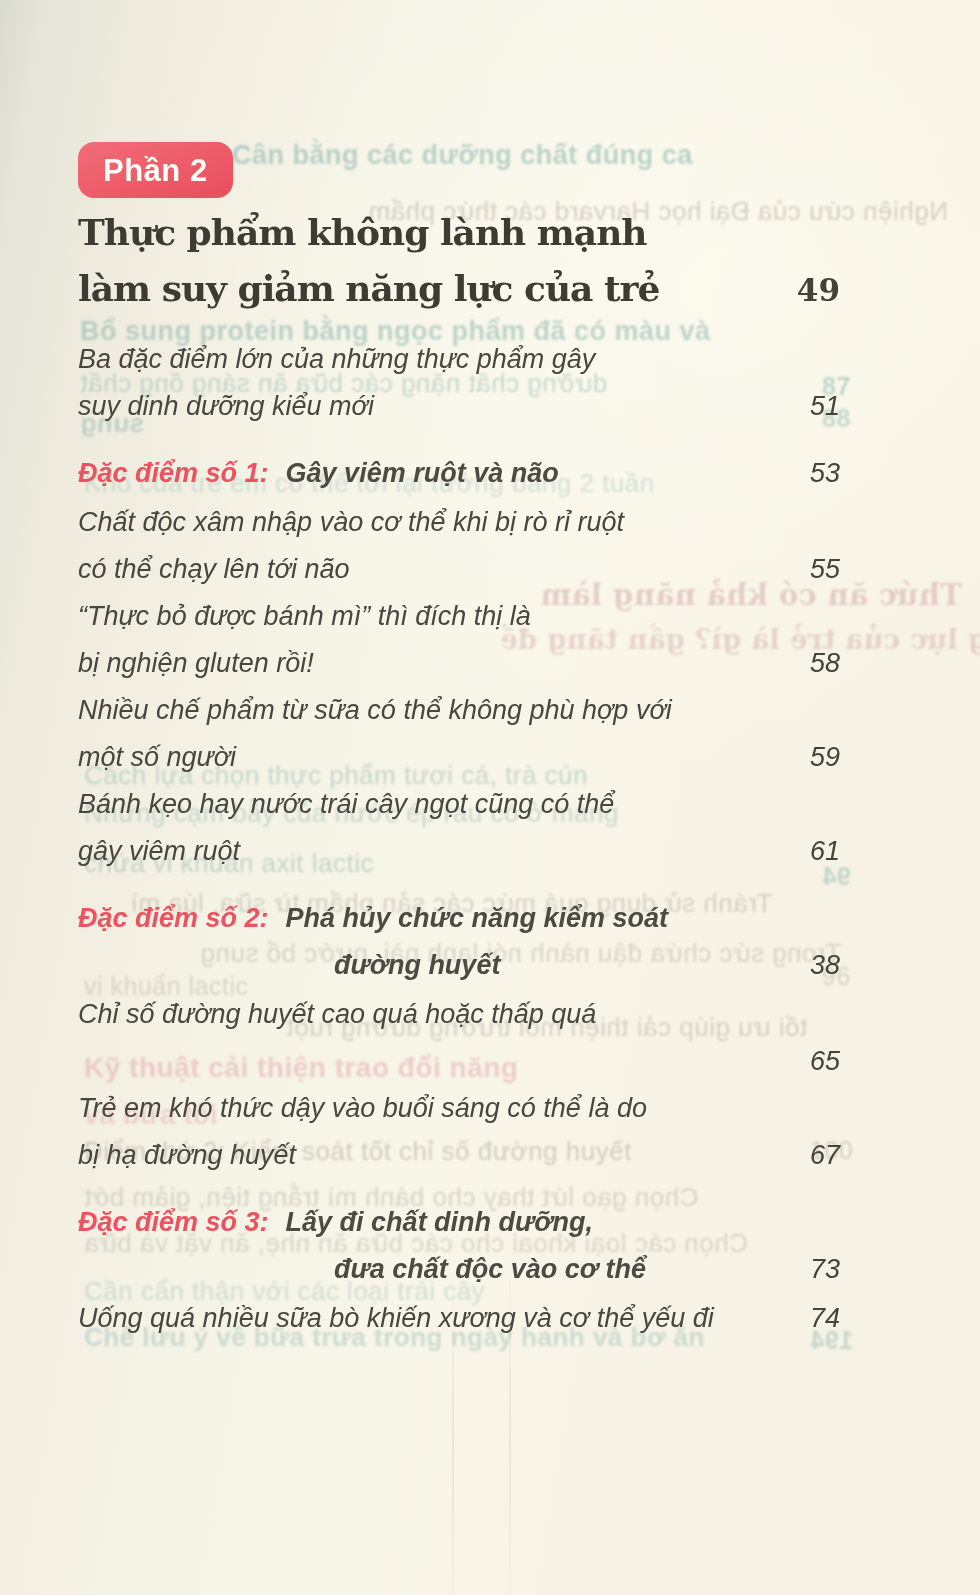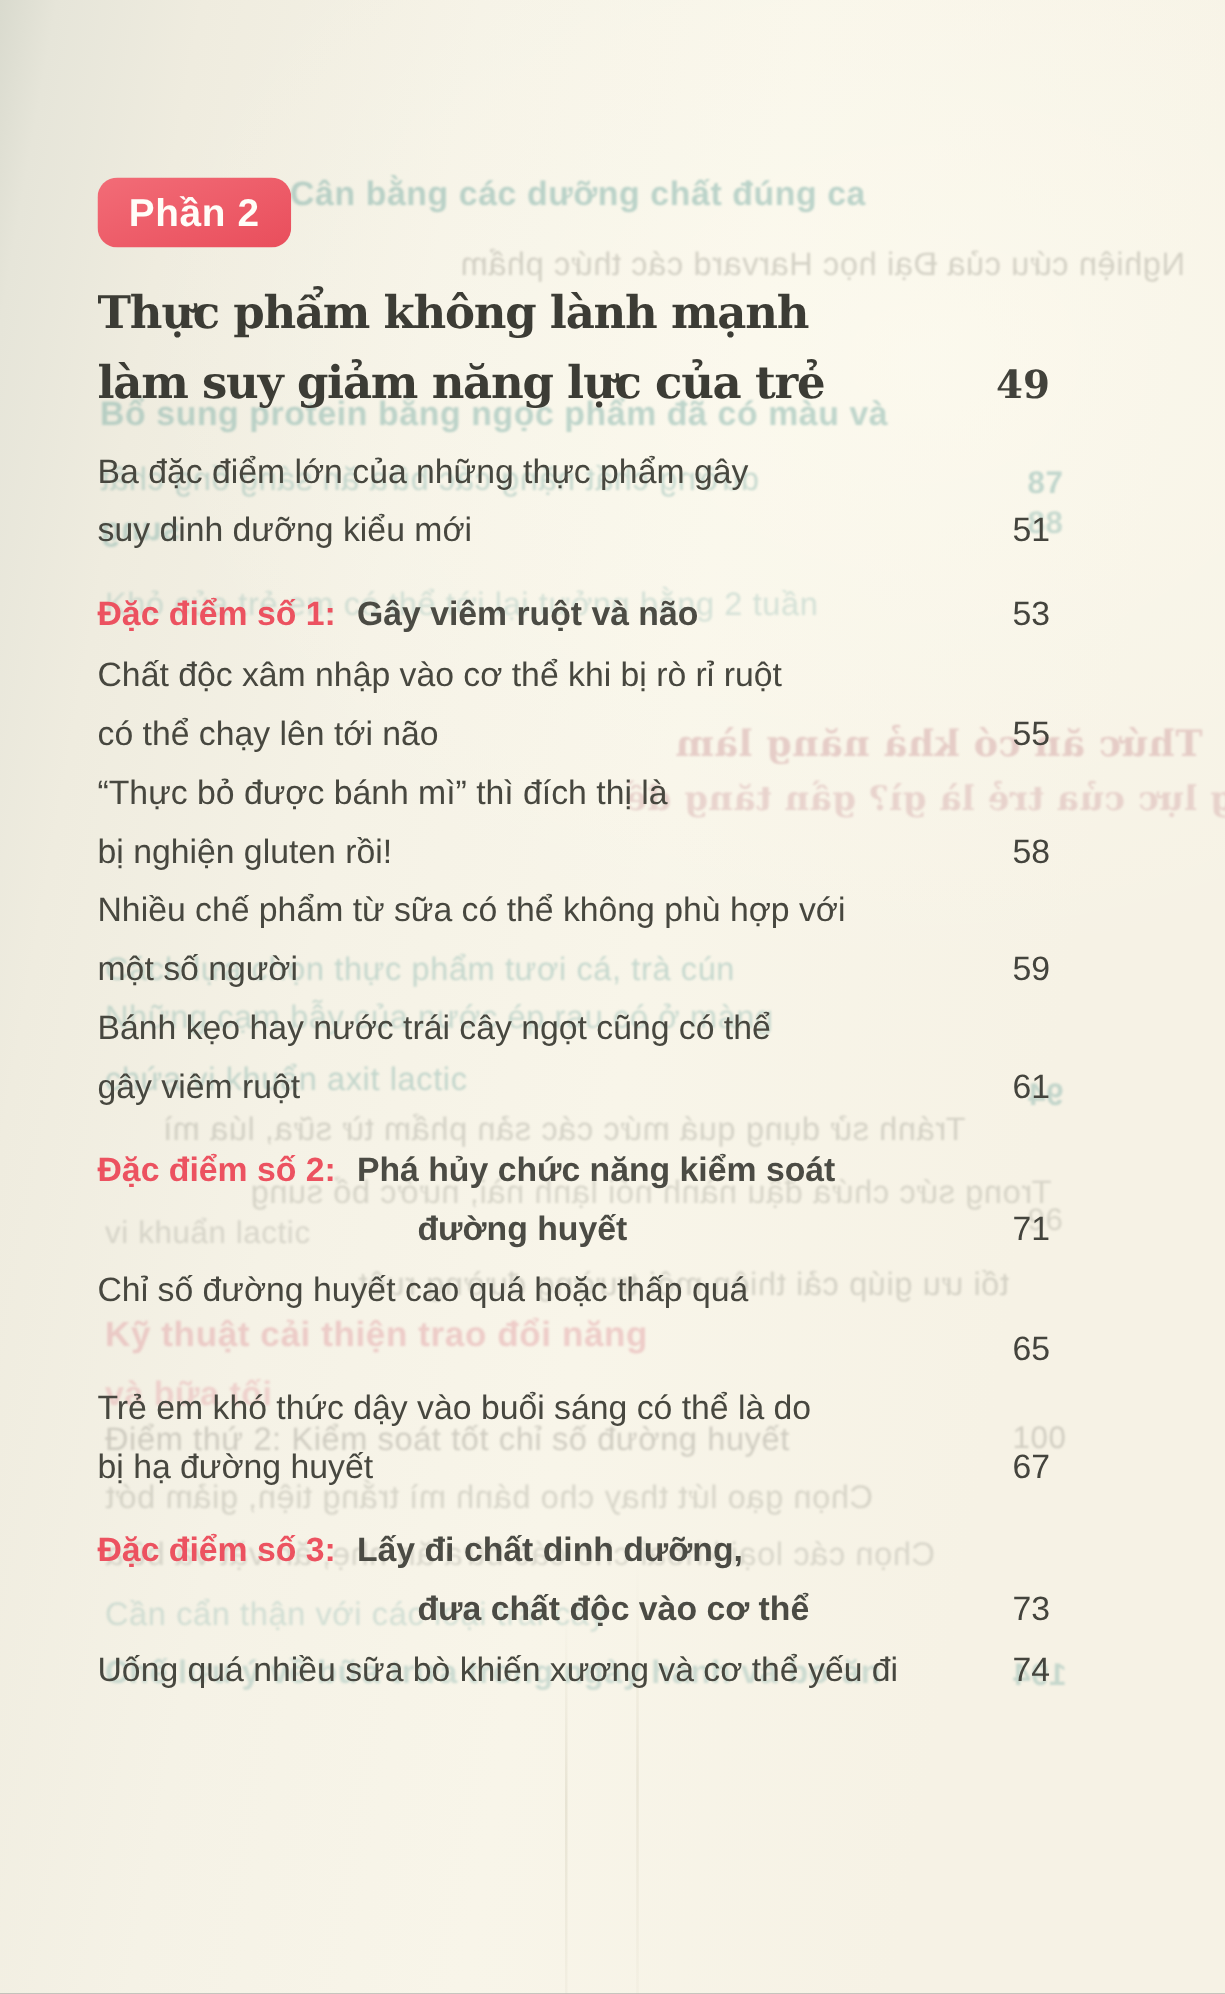--- a/index.html
+++ b/index.html
@@ -36,28 +36,28 @@
     background:linear-gradient(180deg,#f0697400,#0000),linear-gradient(160deg,#f26c77,#e94e5c);
     color:#fffdf8;
     font-weight:bold;
     font-size:31px;
     line-height:1;
     padding:13px 25px 12px 25px;
     border-radius:16px;
     letter-spacing:0.5px;
   }
 
-  .title{margin-top:24px;font-family:"DejaVu Serif", serif;font-weight:bold;
+  .title{margin-top:6px;font-family:"DejaVu Serif", serif;font-weight:bold;
     font-size:36px;line-height:56px;color:#3c3c35;letter-spacing:-1px;}
   .title .tline{display:flex;align-items:baseline;}
   .title .tnum{margin-left:auto;padding-left:20px;font-size:31px;letter-spacing:0;color:#42423b;text-align:center;}
 
   .toc{margin-top:18px;}
   .entry{font-size:27px;line-height:47px;color:#47473f;}
-  .entry .line{display:flex;align-items:flex-end;}
+  .entry .line{display:flex;align-items:flex-end;font-style:italic;}
   .entry .num{margin-left:auto;padding-left:18px;color:#44443d;font-weight:normal;}
   .entry.feature{margin:20px 0 2px 0;font-weight:bold;color:#4b4b44;}
   .entry.feature .label{color:var(--accent,#ec5260);margin-right:17px;font-weight:bold;}
   .entry.feature .line.cont{padding-left:256px;}
   .entry.feature .num{font-weight:normal;}
 </style>
 </head>
 <body>
 
 <div class="page">
@@ -165,21 +165,21 @@
             <span class="num">61</span>
           </div>
         </div>
         <div class="entry feature">
           <div class="line">
             <span class="label">Đặc điểm số 2:</span>
             <span class="txt">Phá hủy chức năng kiểm soát</span>
           </div>
           <div class="line cont">
             <span class="txt">đường huyết</span>
-            <span class="num">71</span>
+            <span class="num">38</span>
           </div>
         </div>
         <div class="entry">
           <div class="line">
             <span class="txt">Chỉ số đường huyết cao quá hoặc thấp quá</span>
           </div>
           <div class="line">
             <span class="num">65</span>
           </div>
         </div>

